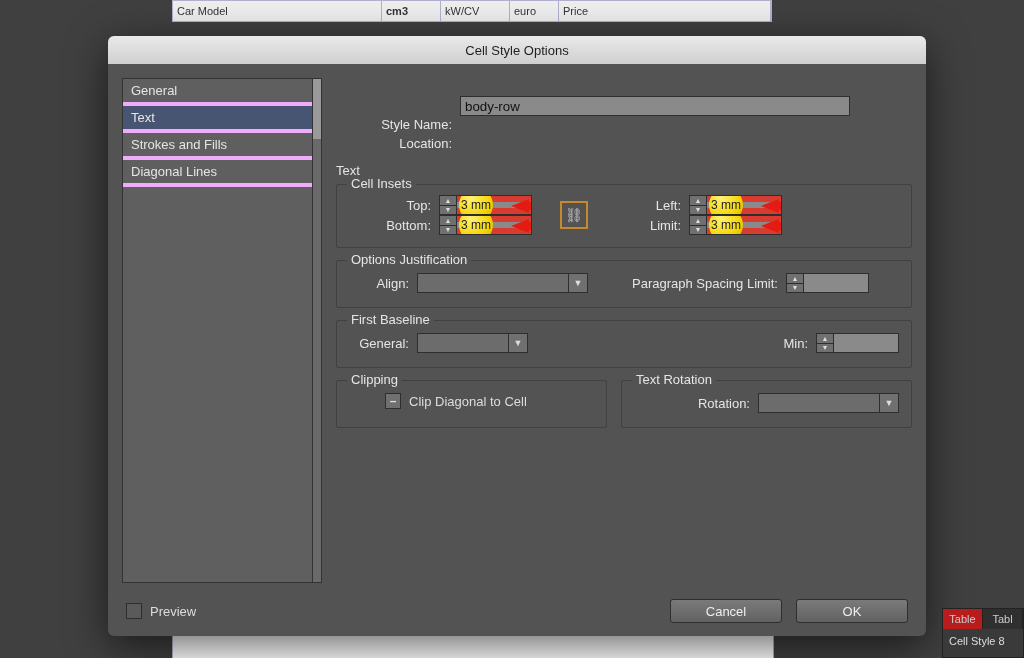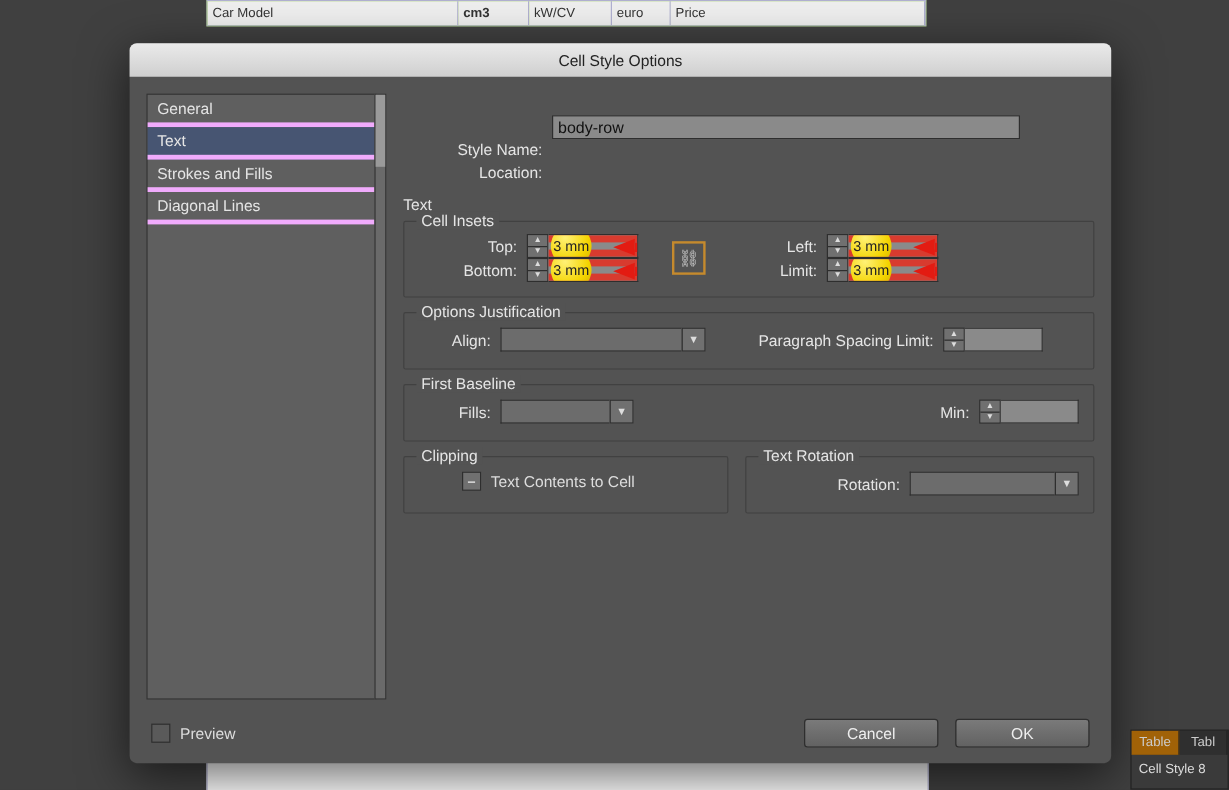--- a/index.html
+++ b/index.html
@@ -46,21 +46,21 @@
   .cols2 .group{flex:1;padding-left:48px;}
   .tri-state{width:14px;height:14px;border:1px solid #2e2e2e;background:#707070;display:flex;align-items:center;justify-content:center;margin-right:8px;color:#ddd;font-weight:bold;font-size:12px;}
   .footer{height:50px;display:flex;align-items:center;padding:0 18px;}
   .chk{width:14px;height:14px;border:1px solid #2e2e2e;background:#5a5a5a;margin-right:8px;}
   .spacer{flex:1;}
   .dlg-btn{width:110px;height:22px;background:linear-gradient(#7a7a7a,#626262);border:1px solid #2e2e2e;border-radius:3px;color:#eee;display:flex;align-items:center;justify-content:center;margin-left:14px;cursor:pointer;}
   
   .panel{position:absolute;right:0;bottom:0;width:80px;background:#3a3a3a;border:1px solid #222;}
   .panel-tabs{display:flex;background:#2f2f2f;height:20px;}
   .ptab{flex:1;display:flex;align-items:center;justify-content:center;font-size:11px;color:#ccc;border-right:1px solid #222;cursor:pointer;}
-  .ptab.active{background:#a16207;}
+  .ptab.active{background:#b91c1c;}
   .panel-body{padding:6px 6px 10px 6px;font-size:11px;color:#ddd;}
 </style>
 </head>
 <body>
 
 <div class="bg-table">
   <div class="c c1">Car Model</div>
   <div class="c c2">cm3</div>
   <div class="c c3">kW/CV</div>
   <div class="c c4">euro</div>
@@ -179,21 +179,21 @@
                 <div class="sb">▼</div>
               </div>
             <div class="step-field" style="width:60px;"></div>
           </div>
         </div>
       </div>
 
       <div class="group">
         <span class="group-legend">First Baseline</span>
         <div class="row">
-          <div class="lbl" style="width:60px;">Fills:</div>
+          <div class="lbl" style="width:60px;">General:</div>
           <div class="combo">
               <div class="cf" style="width:90px;"></div>
               <div class="cbtn">▼</div>
             </div>
           <div style="flex:1;"></div>
           <div class="lbl" style="width:50px;">Min:</div>
           <div class="stepper">
             <div class="step-btns">
                 <div class="sb">▲</div>
                 <div class="sb">▼</div>
@@ -201,21 +201,21 @@
             <div class="step-field" style="width:60px;"></div>
           </div>
         </div>
       </div>
 
       <div class="cols2">
         <div class="group">
           <span class="group-legend">Clipping</span>
           <div class="row">
             <div class="tri-state">–</div>
-            <span>Text Contents to Cell</span>
+            <span>Clip Diagonal to Cell</span>
           </div>
         </div>
         <div class="group">
           <span class="group-legend">Text Rotation</span>
           <div class="row">
             <div class="lbl" style="width:80px;">Rotation:</div>
             <div class="combo">
                 <div class="cf" style="width:120px;"></div>
                 <div class="cbtn">▼</div>
               </div>

